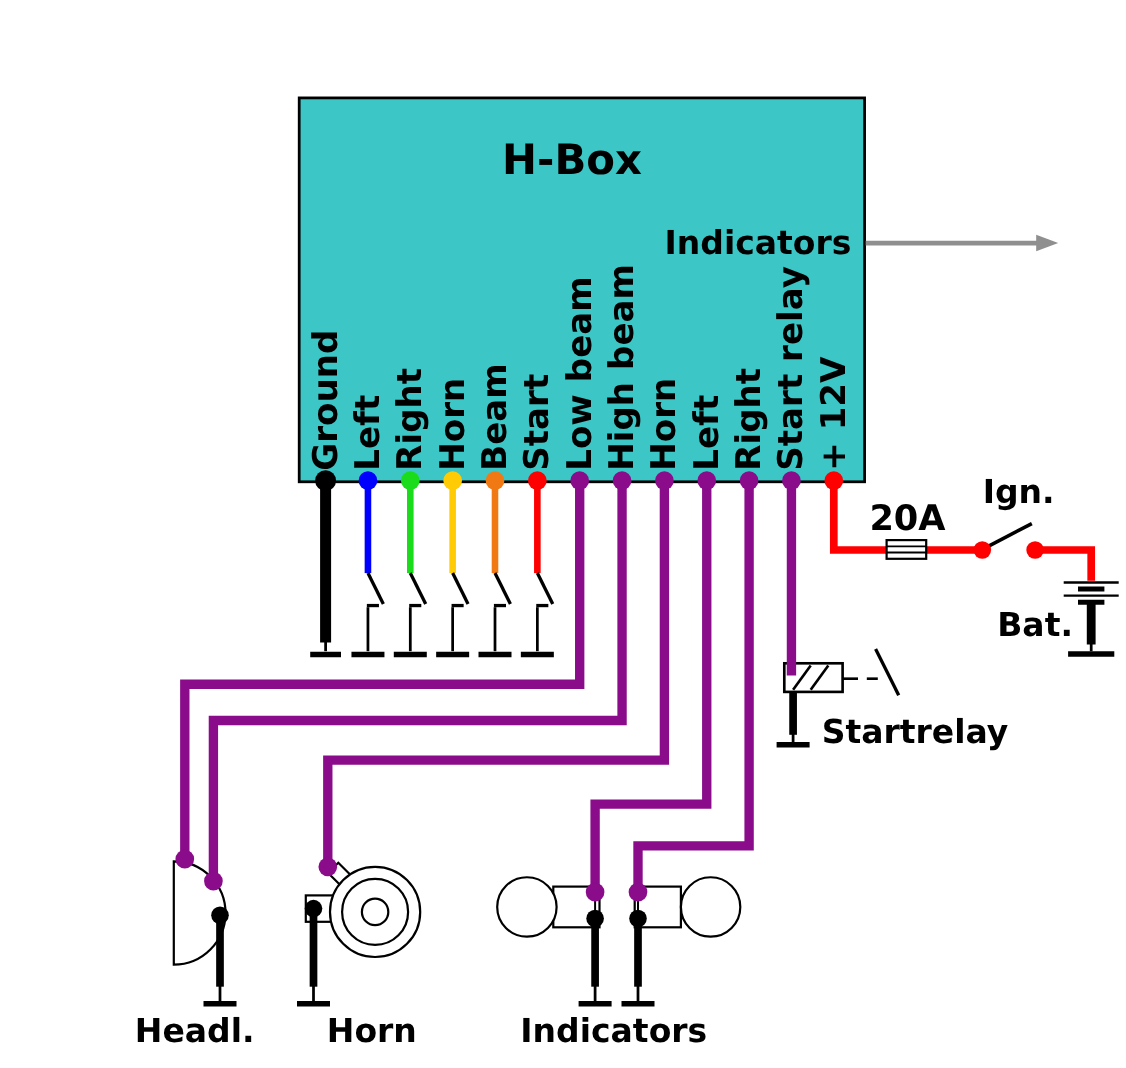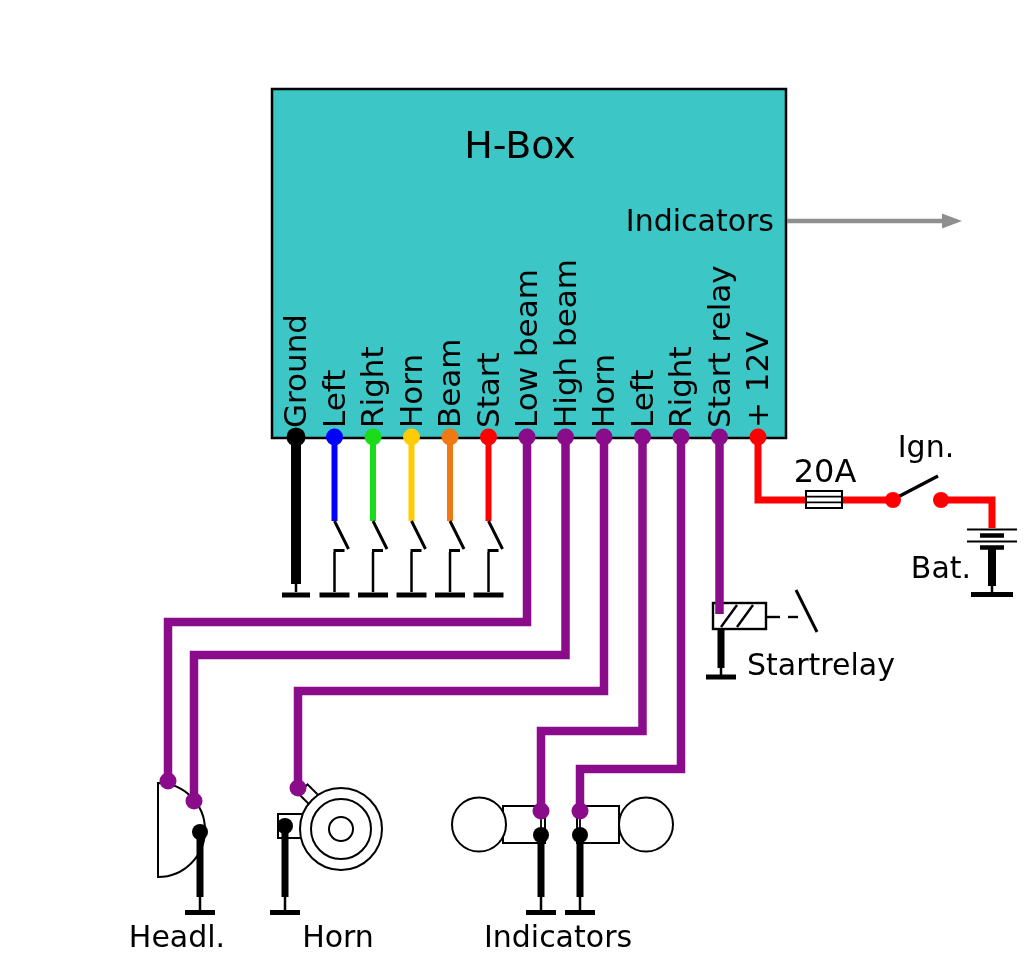--- a/index.html
+++ b/index.html
@@ -1,16 +1,16 @@
 <!DOCTYPE html>
 <html><head>
 <meta charset="utf-8">
 <style>
   html,body{margin:0;padding:0;background:#ffffff;}
-  #stage{position:relative;width:1024px;height:971px;background:#ffffff;overflow:hidden;}
+  #stage{position:relative;width:1024px;height:971px;background:#ffffff;overflow:hidden;font-weight:bold;}
   svg{font-family:"DejaVu Sans","Liberation Sans",sans-serif;}
   .hbox-rect{fill:var(--box-fill);stroke:#000;stroke-width:2.5;}
   .title-text{font-size:38px;fill:#000;}
   .lbl{font-size:30px;fill:#000;}
   .lbl-big{font-size:32px;fill:#000;}
   .pin-label{font-size:31px;fill:#000;}
   .p-wire{stroke:var(--purple);stroke-width:8.5;fill:none;stroke-linejoin:miter;}
   .p-dot{fill:var(--purple);}
   .r-wire{stroke:var(--red);stroke-width:7;fill:none;stroke-linejoin:miter;}
   .r-dot{fill:var(--red);}

